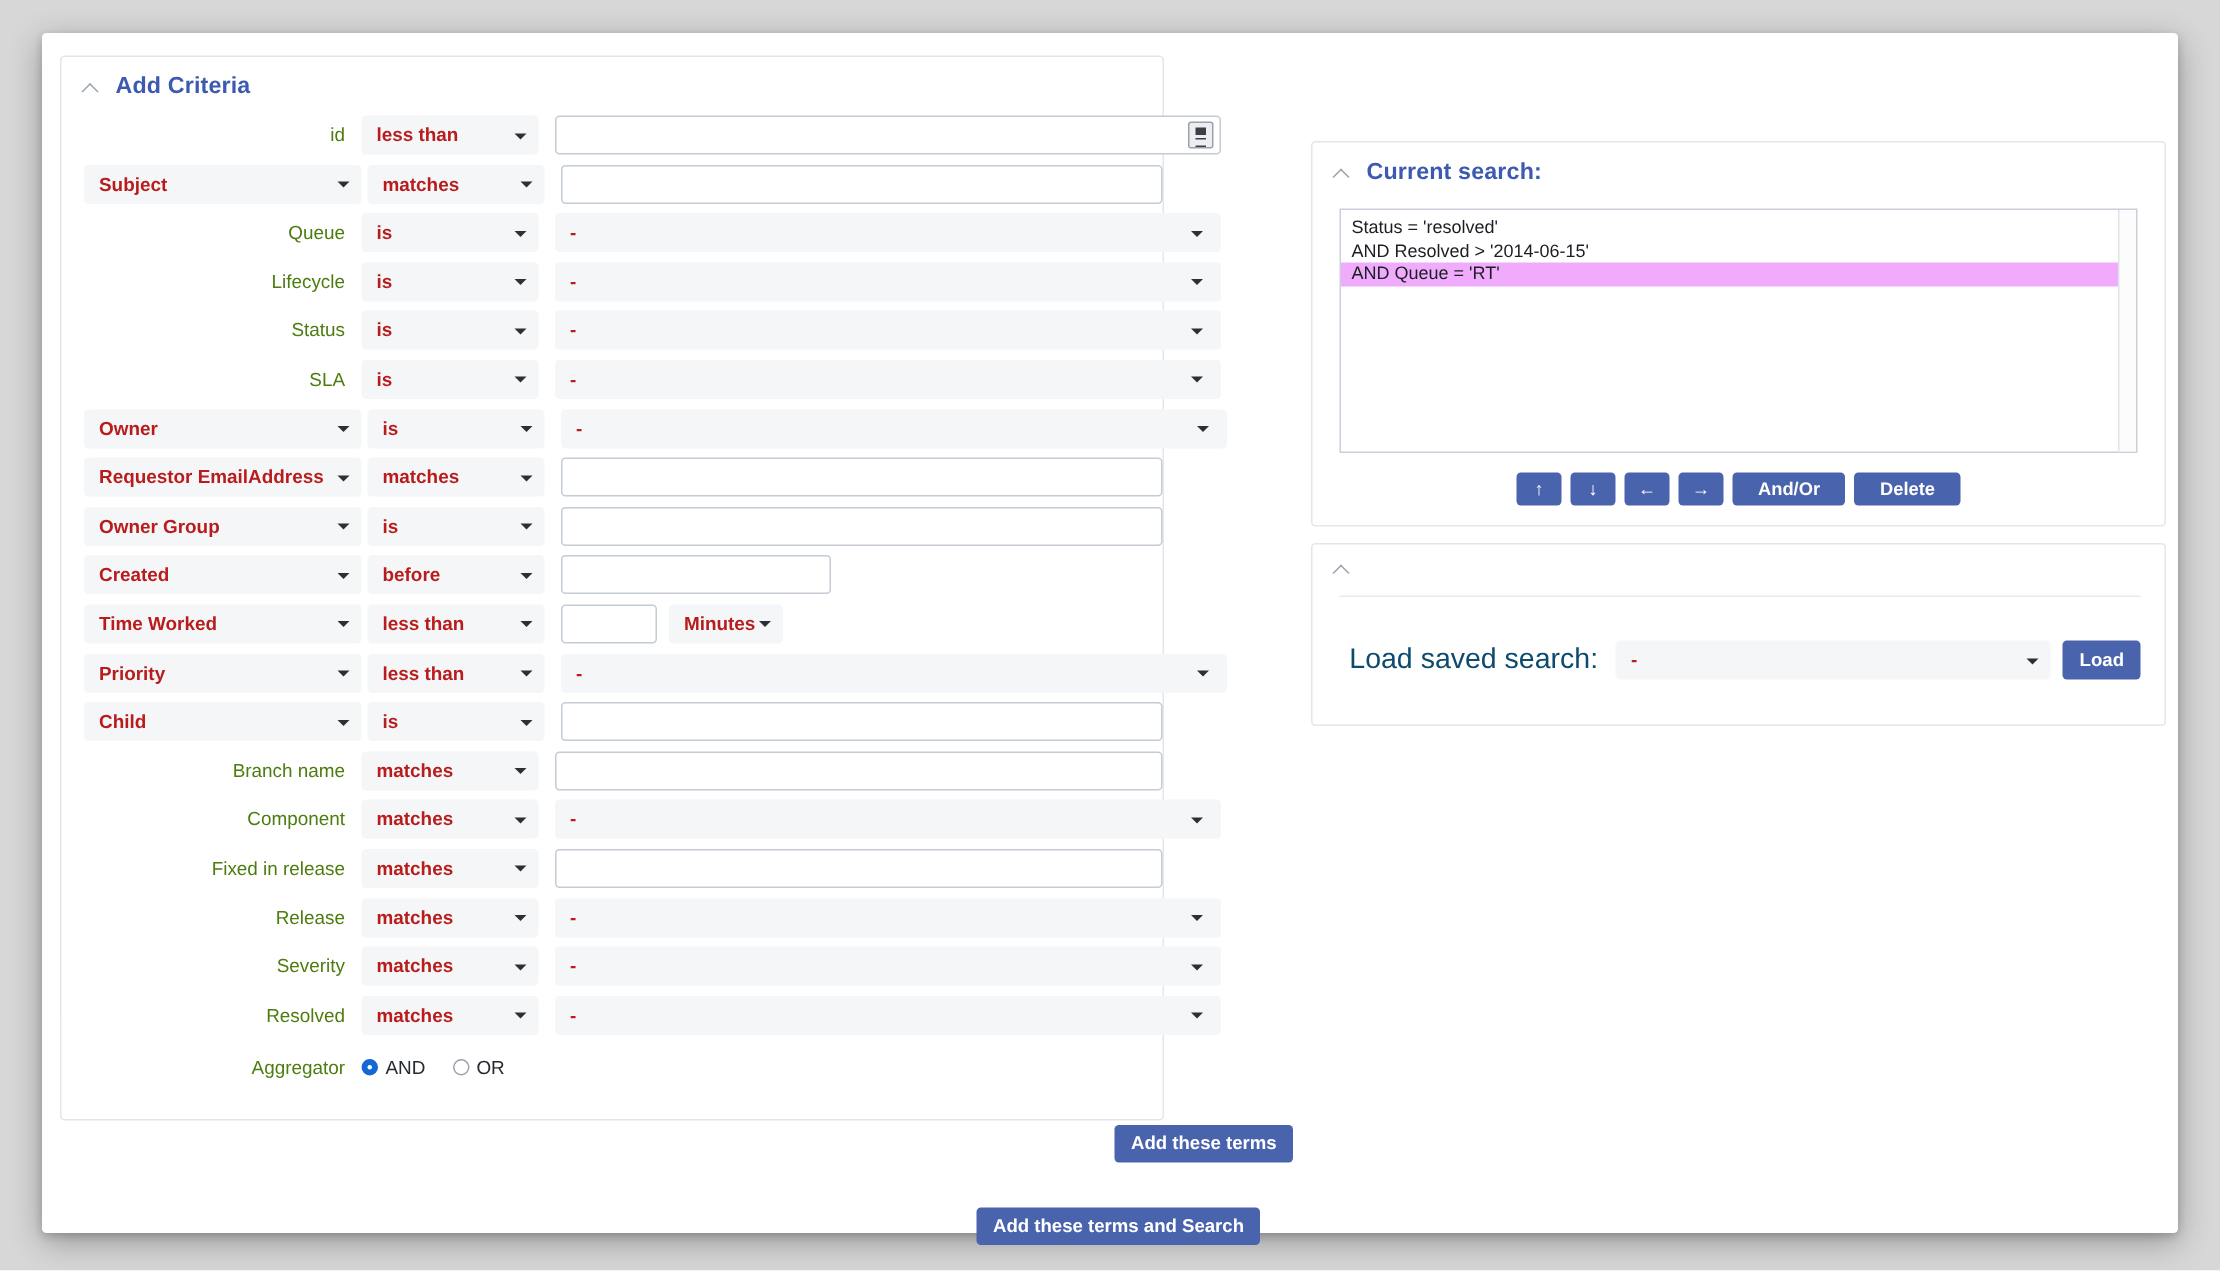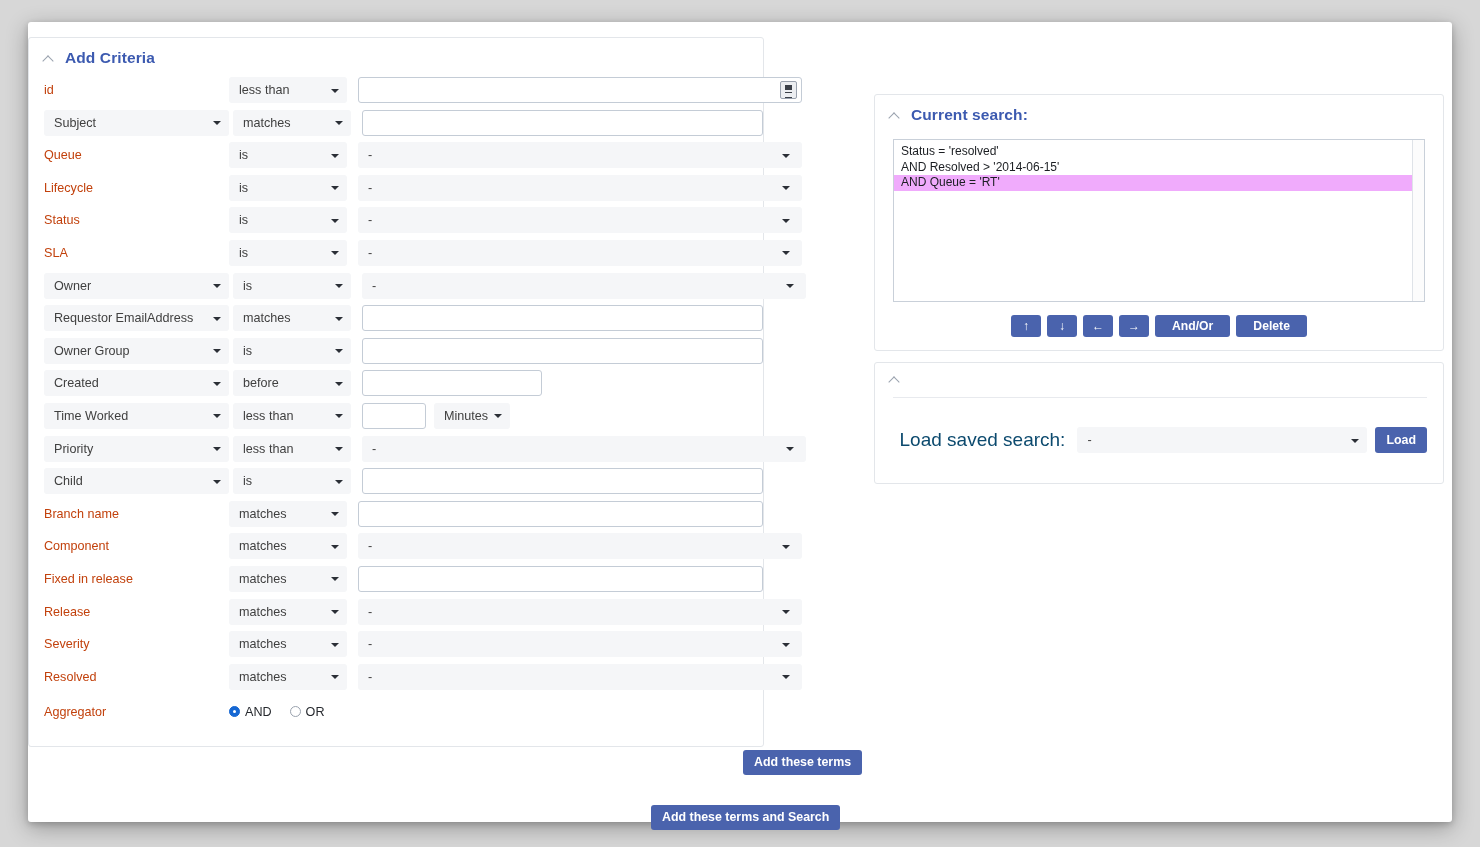--- a/index.html
+++ b/index.html
@@ -29,21 +29,21 @@
     box-shadow: 0 6px 22px rgba(0,0,0,0.30), 0 2px 6px rgba(0,0,0,0.18);
   }
 
   
   .panel {
     position: absolute;
     background: #ffffff;
     border: 1px solid #e3e6ea;
     border-radius: 3px;
   }
-  #criteria-panel { left: 0; top: 15px; width: 736px; height: 710px; }
+  #criteria-panel { left: 12px; top: 15px; width: 736px; height: 710px; }
   #current-search-panel { left: 846px; top: 72px; width: 570px; height: 257px; }
   #load-search-panel { left: 846px; top: 340px; width: 570px; height: 122px; }
 
   .panel-head {
     display: flex; align-items: center;
     padding: 11px 14px 4px 14px;
   }
   .caret-up {
     width: 13px; height: 13px;
     margin-right: 9px;
@@ -68,42 +68,44 @@
   .rows { padding: 6px 0 0 0; }
   .row {
     display: flex;
     align-items: center;
     height: 26px;
     margin-bottom: 6.6px;
     padding-left: 15px;
   }
   .lbl-col {
     width: 185px; flex: none;
+    text-align: right;
     padding-right: 11px;
     font-size: 12.6px;
-    color: #c2410c;
+    color: #4d7c0f;
     white-space: nowrap;
     overflow: hidden;
   }
 
   
   .sel {
     background: #f5f6f8;
     border: none;
     border-radius: 3px;
     height: 26px;
     font-size: 12.6px;
-    color: #404040;
+    color: #b91c1c;
     display: flex;
     align-items: center;
     padding: 0 20px 0 10px;
     position: relative;
     cursor: pointer;
     white-space: nowrap;
     overflow: hidden;
+    font-weight: bold;
   }
   .sel .tri {
     position: absolute;
     right: 8px; top: 50%;
     margin-top: -1.5px;
     width: 0; height: 0;
     border-left: 4px solid transparent;
     border-right: 4px solid transparent;
     border-top: 4.5px solid #2b2f36;
   }

